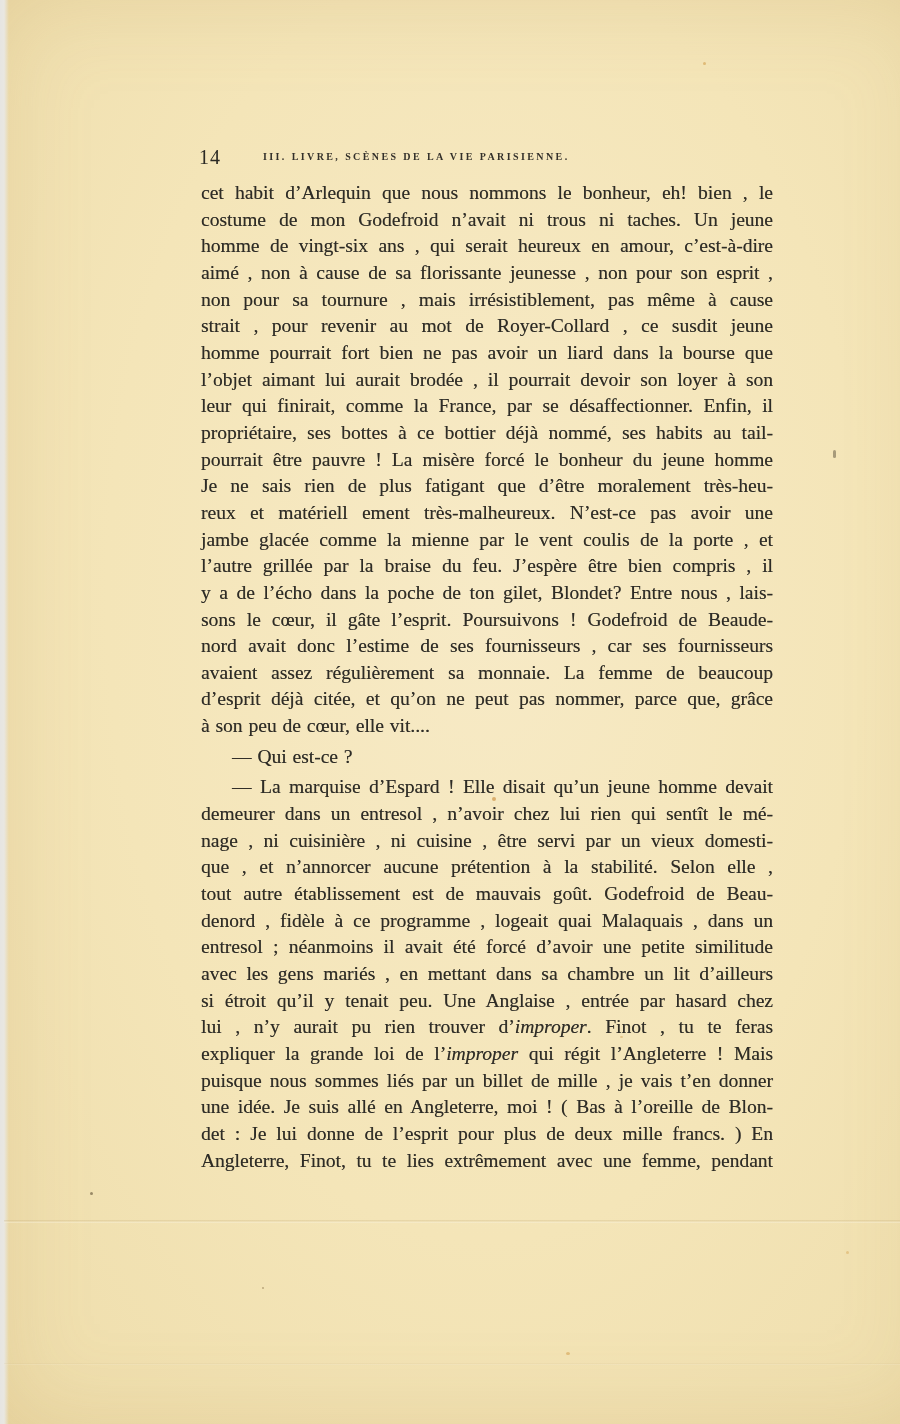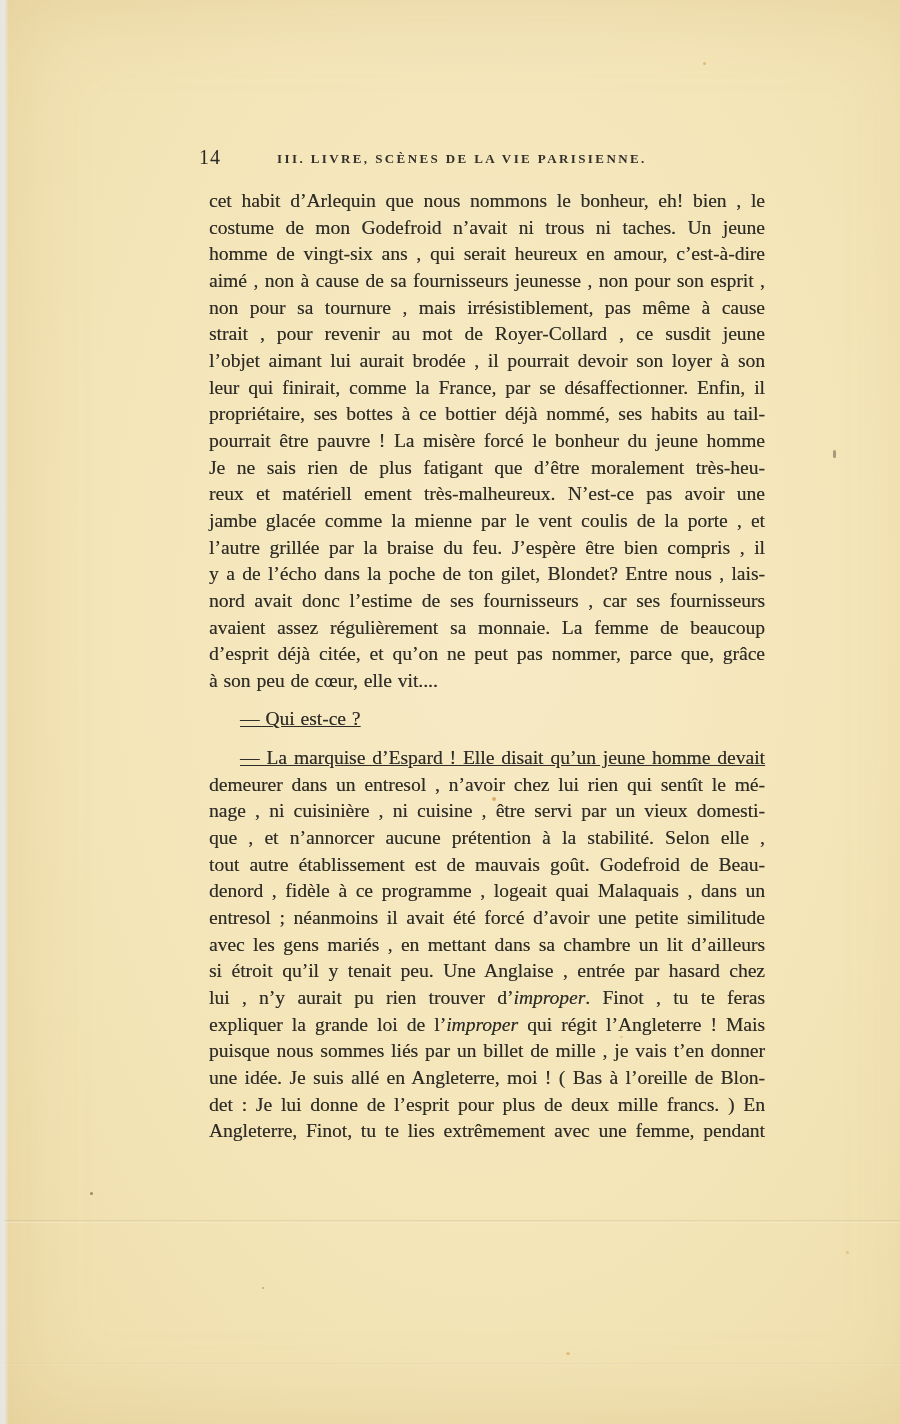--- a/index.html
+++ b/index.html
@@ -33,41 +33,41 @@
     background: linear-gradient(to bottom, rgba(165,130,60,0.10), rgba(255,250,232,0.25));
   }
   .header {
     position: absolute; left: 197px; top: 0; width: 582px; height: 40px;
   }
   .page-num {
     position: absolute; left: 2px; top: 146px;
     font-size: 20px; letter-spacing: 1px; color: #2b2a24;
   }
   .header-title {
-    position: absolute; left: 80px; top: 151px;
-    font-size: 13px; font-weight: 700; letter-spacing: 2.4px;
+    position: absolute; left: 66px; top: 151px;
+    font-size: 10px; font-weight: 700; letter-spacing: 2.4px;
     white-space: nowrap; color: #33302a;
   }
   .text-block {
     position: absolute; left: 197px; top: 176px; width: 580px;
   }
-  .para { margin: 12px; padding: 0; }
+  .para { margin: 4px; padding: 0; }
   .line {
     font-size: 19.5px;
     line-height: 26.66px;
     height: 26.66px;
     white-space: normal;
     text-align: justify;
     text-align-last: justify;
     word-spacing: 1px;
     color: #2e2c26;
     text-shadow: 0.2px 0 0 rgba(46,44,38,0.55);
   }
   .line.rag { text-align-last: left; }
-  .para.indent .line:first-child { text-indent: 31px; text-decoration: underline; }
+  .para.indent .line:first-child { text-indent: 31px; }
   .line i { }
   
   .speck {
     position: absolute; border-radius: 50%;
     background: rgba(196,126,38,0.55);
   }
   .sp1 { left: 833px; top: 450px; width: 3px; height: 8px; border-radius: 2px; background: rgba(90,80,60,0.5); }
   .sp2 { left: 492px; top: 797px; width: 4px; height: 4px; }
   .sp3 { left: 566px; top: 1352px; width: 4px; height: 3px; background: rgba(205,145,55,0.45); }
   .sp4 { left: 90px; top: 1192px; width: 3px; height: 3px; background: rgba(80,65,40,0.55); }
@@ -85,32 +85,34 @@
   <div class="header">
     <span class="page-num">14</span>
     <span class="header-title">III. LIVRE, SCÈNES DE LA VIE PARISIENNE.</span>
   </div>
 
   <div class="text-block" id="text-block">
       <div class="para">
         <div class="line">cet habit d’Arlequin que nous nommons le bonheur, eh! bien , le</div>
         <div class="line">costume de mon Godefroid n’avait ni trous ni taches. Un jeune</div>
         <div class="line">homme de vingt-six ans , qui serait heureux en amour, c’est-à-dire</div>
-        <div class="line">aimé , non à cause de sa fournisseurs jeunesse , non pour son esprit ,</div>
+        <div class="line">aimé , non à cause de sa florissante jeunesse , non pour son esprit ,</div>
         <div class="line">non pour sa tournure , mais irrésistiblement, pas même à cause</div>
         <div class="line">strait , pour revenir au mot de Royer-Collard , ce susdit jeune</div>
+        <div class="line">homme pourrait fort bien ne pas avoir un liard dans la bourse que</div>
         <div class="line">l’objet aimant lui aurait brodée , il pourrait devoir son loyer à son</div>
         <div class="line">leur qui finirait, comme la France, par se désaffectionner. Enfin, il</div>
         <div class="line">propriétaire, ses bottes à ce bottier déjà nommé, ses habits au tail-</div>
         <div class="line">pourrait être pauvre ! La misère forcé le bonheur du jeune homme</div>
         <div class="line">Je ne sais rien de plus fatigant que d’être moralement très-heu-</div>
         <div class="line">reux et matériell ement très-malheureux. N’est-ce pas avoir une</div>
         <div class="line">jambe glacée comme la mienne par le vent coulis de la porte , et</div>
         <div class="line">l’autre grillée par la braise du feu. J’espère être bien compris , il</div>
         <div class="line">y a de l’écho dans la poche de ton gilet, Blondet? Entre nous , lais-</div>
+        <div class="line">sons le cœur, il gâte l’esprit. Poursuivons ! Godefroid de Beaude-</div>
         <div class="line">nord avait donc l’estime de ses fournisseurs , car ses fournisseurs</div>
         <div class="line">avaient assez régulièrement sa monnaie. La femme de beaucoup</div>
         <div class="line">d’esprit déjà citée, et qu’on ne peut pas nommer, parce que, grâce</div>
         <div class="line rag">à son peu de cœur, elle vit....</div>
       </div>
       <div class="para indent">
         <div class="line rag">— Qui est-ce ?</div>
       </div>
       <div class="para indent">
         <div class="line">— La marquise d’Espard ! Elle disait qu’un jeune homme devait</div>

